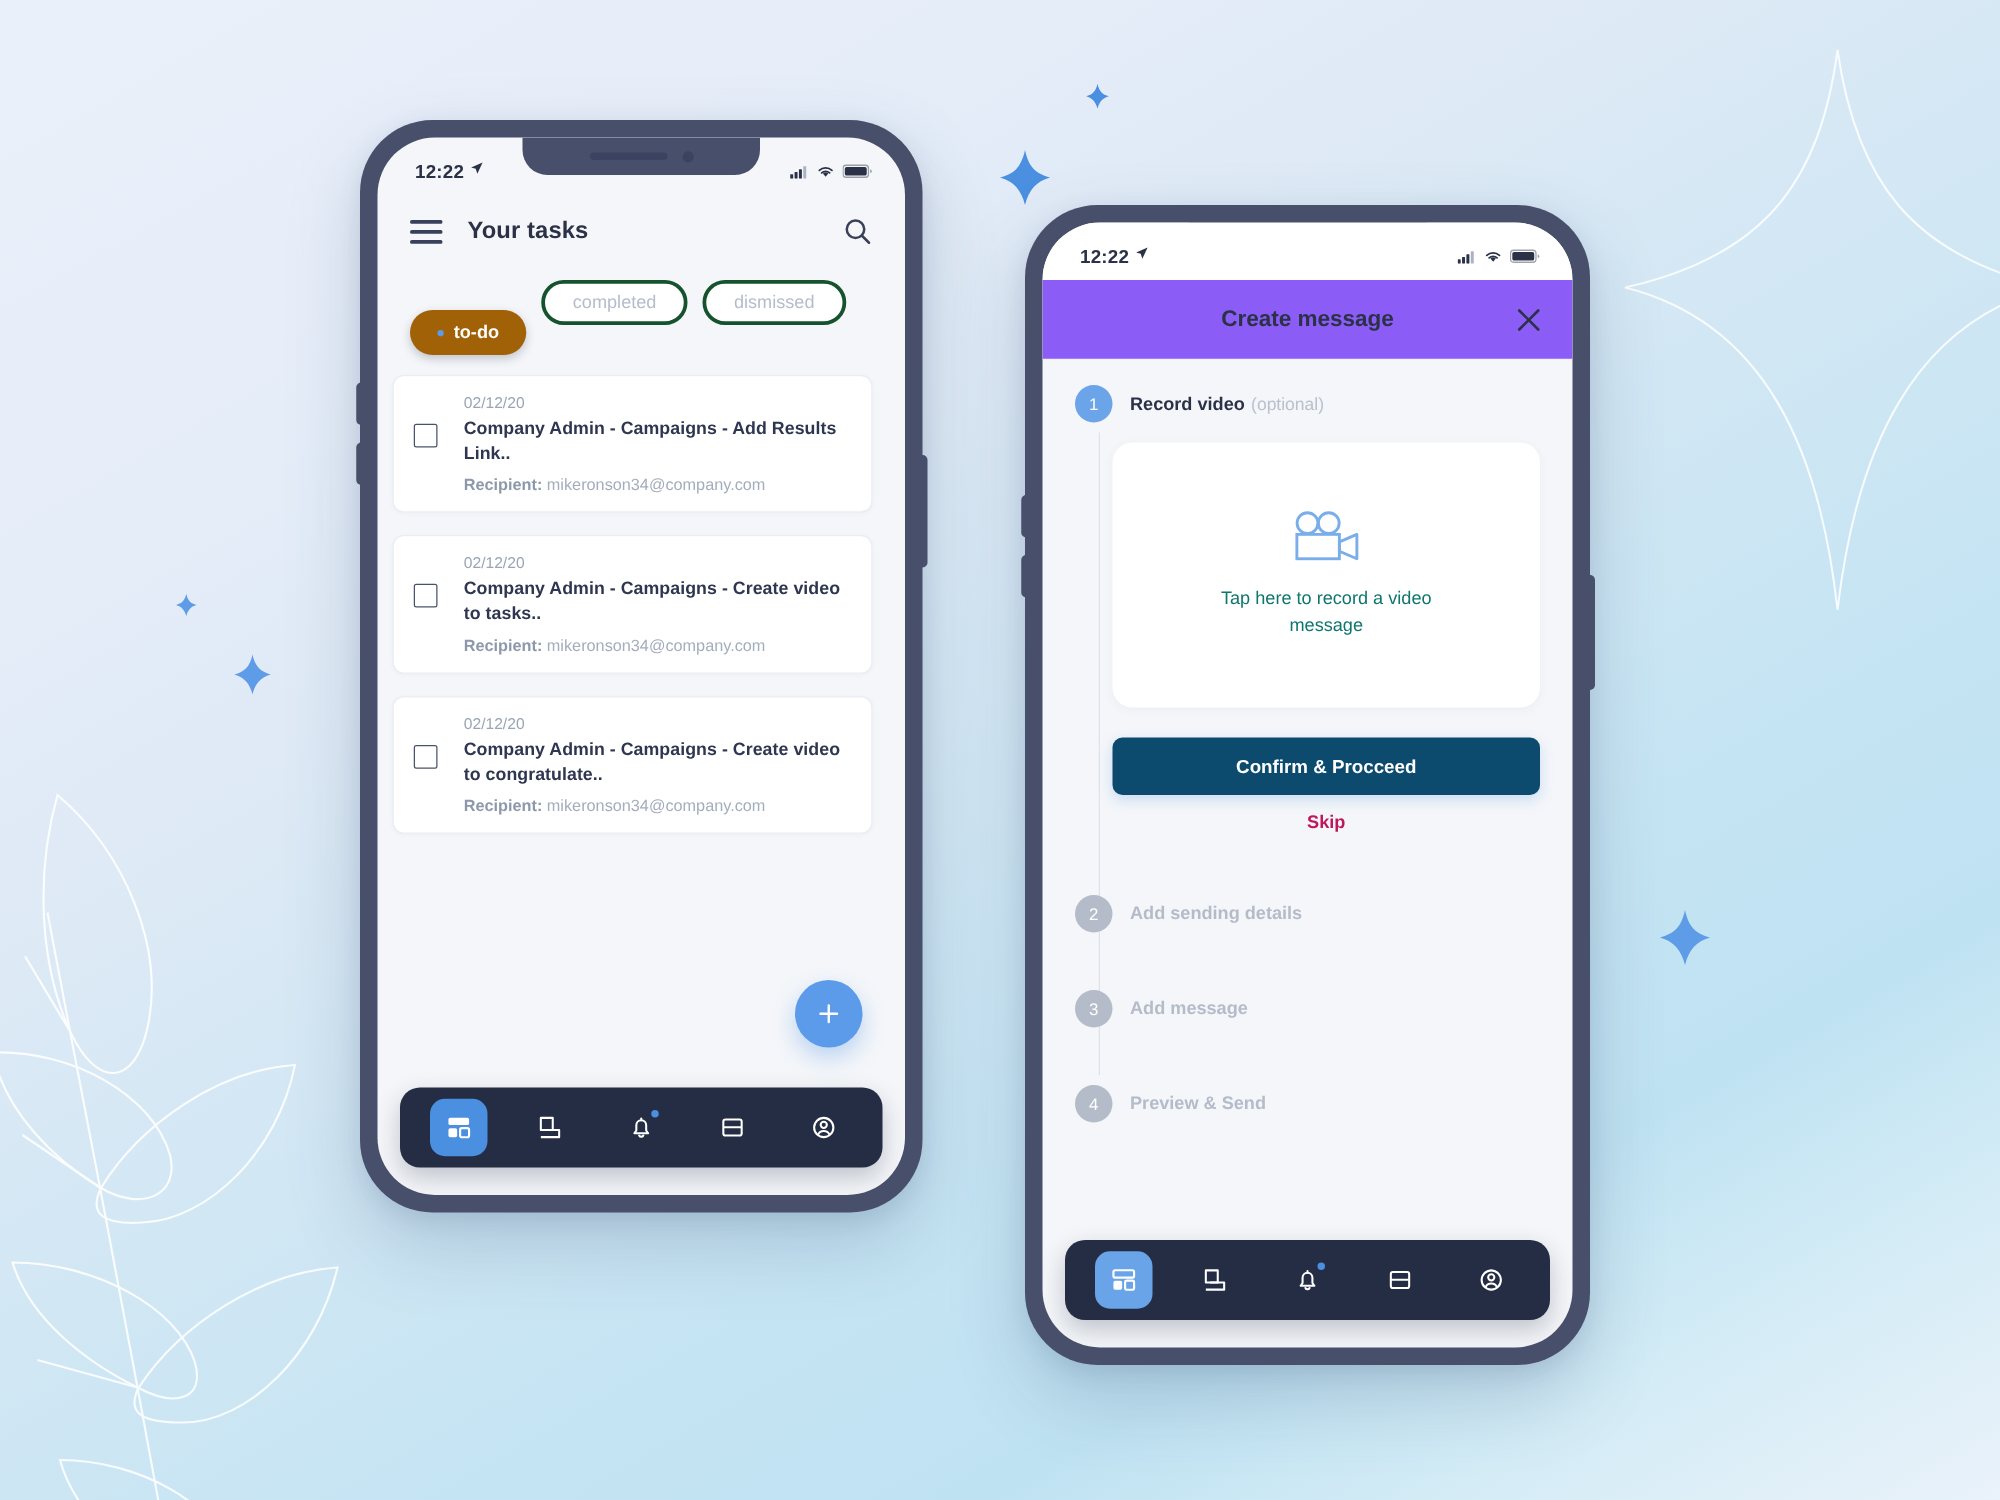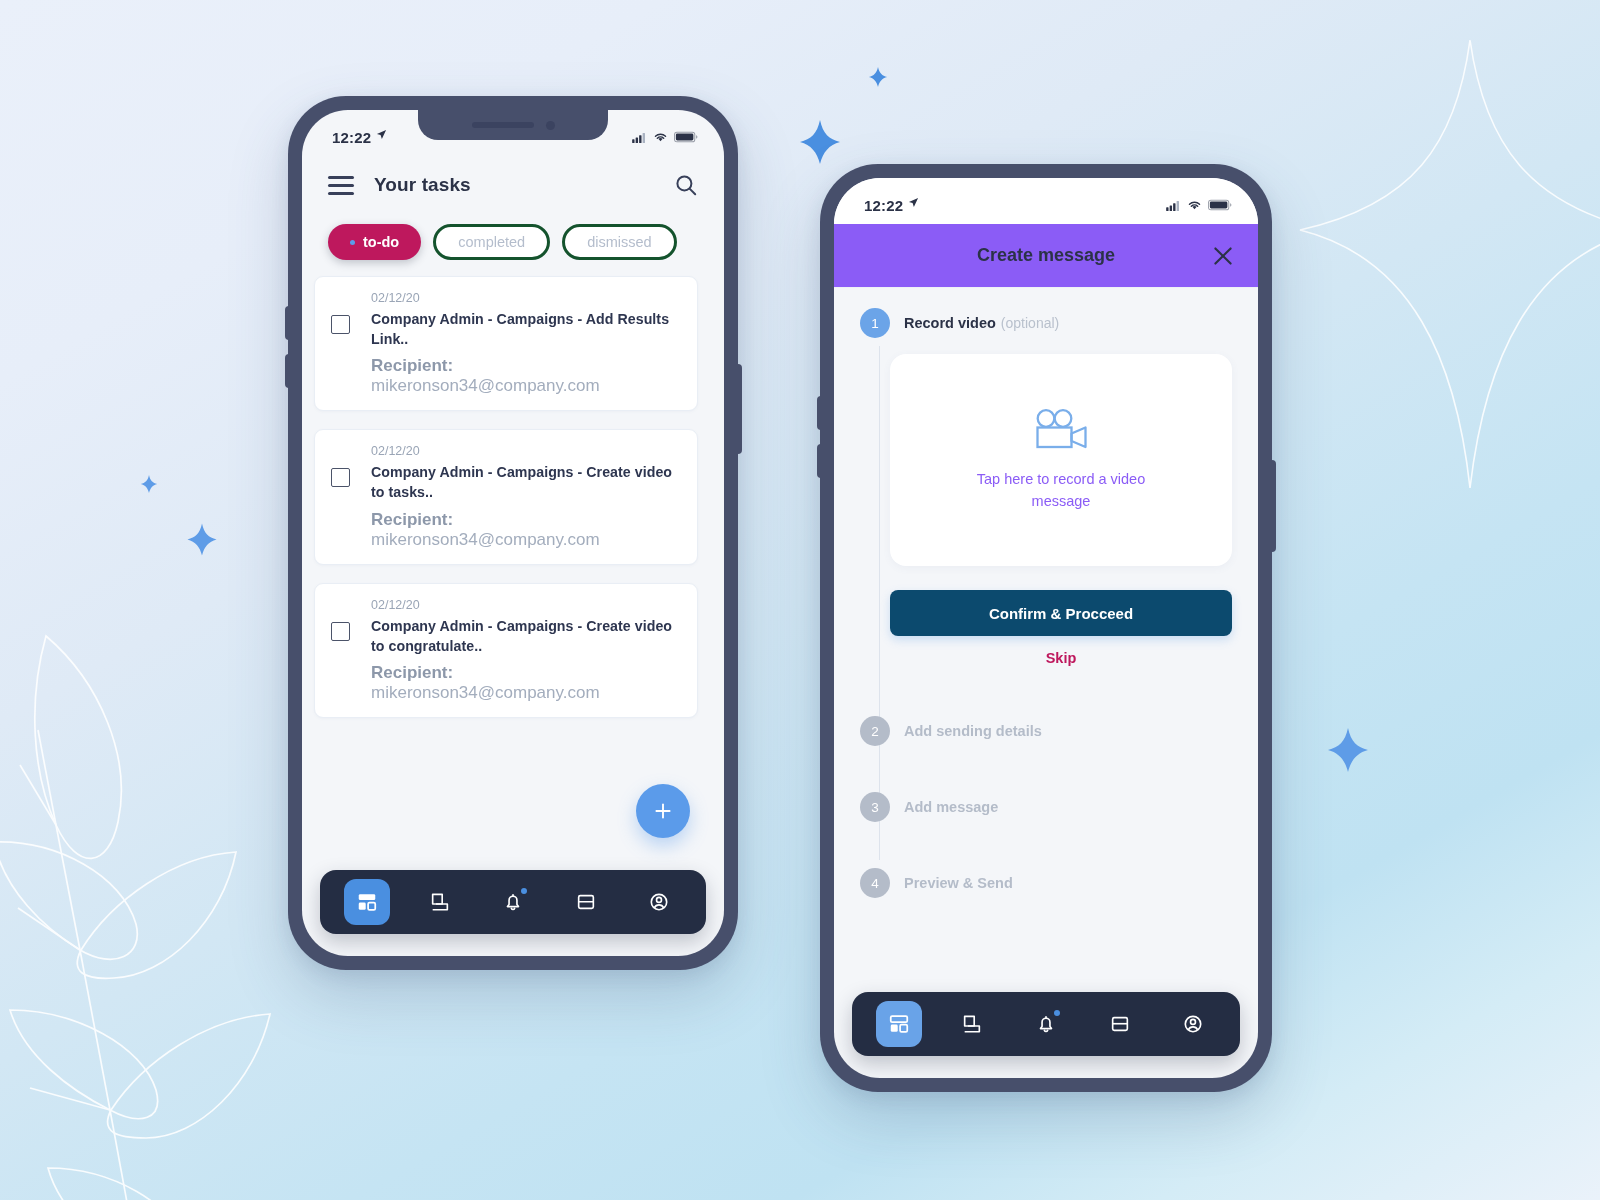--- a/index.html
+++ b/index.html
@@ -132,24 +132,25 @@
     display: flex;
     align-items: center;
     justify-content: center;
     gap: 8px;
     font-size: 14.5px;
     padding: 0 22px;
     cursor: pointer;
     white-space: nowrap;
   }
   .chip.active {
-    background: #be185d;
+    background: #a16207;
     color: #ffffff;
     font-weight: bold;
     box-shadow: 0 3px 8px rgba(38,47,69,.25);
+    margin-top: 24px;
   }
   .chip.active .dot {
     width: 5px; height: 5px;
     border-radius: 50%;
     background: #5b9bea;
   }
   .chip.idle {
     background: #ffffff;
     color: #b4bdcc;
     border: 3px solid #14532d;
@@ -183,21 +184,21 @@
     background: transparent;
   }
   .task-title {
     font-size: 14.2px;
     font-weight: bold;
     color: #2e3650;
     line-height: 1.42;
     letter-spacing: .05px;
   }
   .task-recipient {
-    font-size: 17px;
+    font-size: 13px;
     color: #a3adbd;
     margin-left: 40px;
     margin-top: 7px;
   }
   .task-recipient b { color: #8d98aa; font-weight: bold; }
 
   .fab {
     position: absolute;
     right: 34px;
     bottom: 118px;
@@ -319,21 +320,21 @@
     display: flex;
     flex-direction: column;
     align-items: center;
     justify-content: center;
     cursor: pointer;
     box-shadow: 0 2px 8px rgba(90,110,150,.06);
   }
   .record-text {
     margin-top: 16px;
     font-size: 14.5px;
-    color: #8b5cf6;
+    color: #0f766e;
     text-align: center;
     line-height: 1.55;
     max-width: 220px;
   }
   .btn-primary {
     margin-top: 24px;
     height: 46px;
     border-radius: 8px;
     background: #0c4a6e;
     color: #ffffff;

